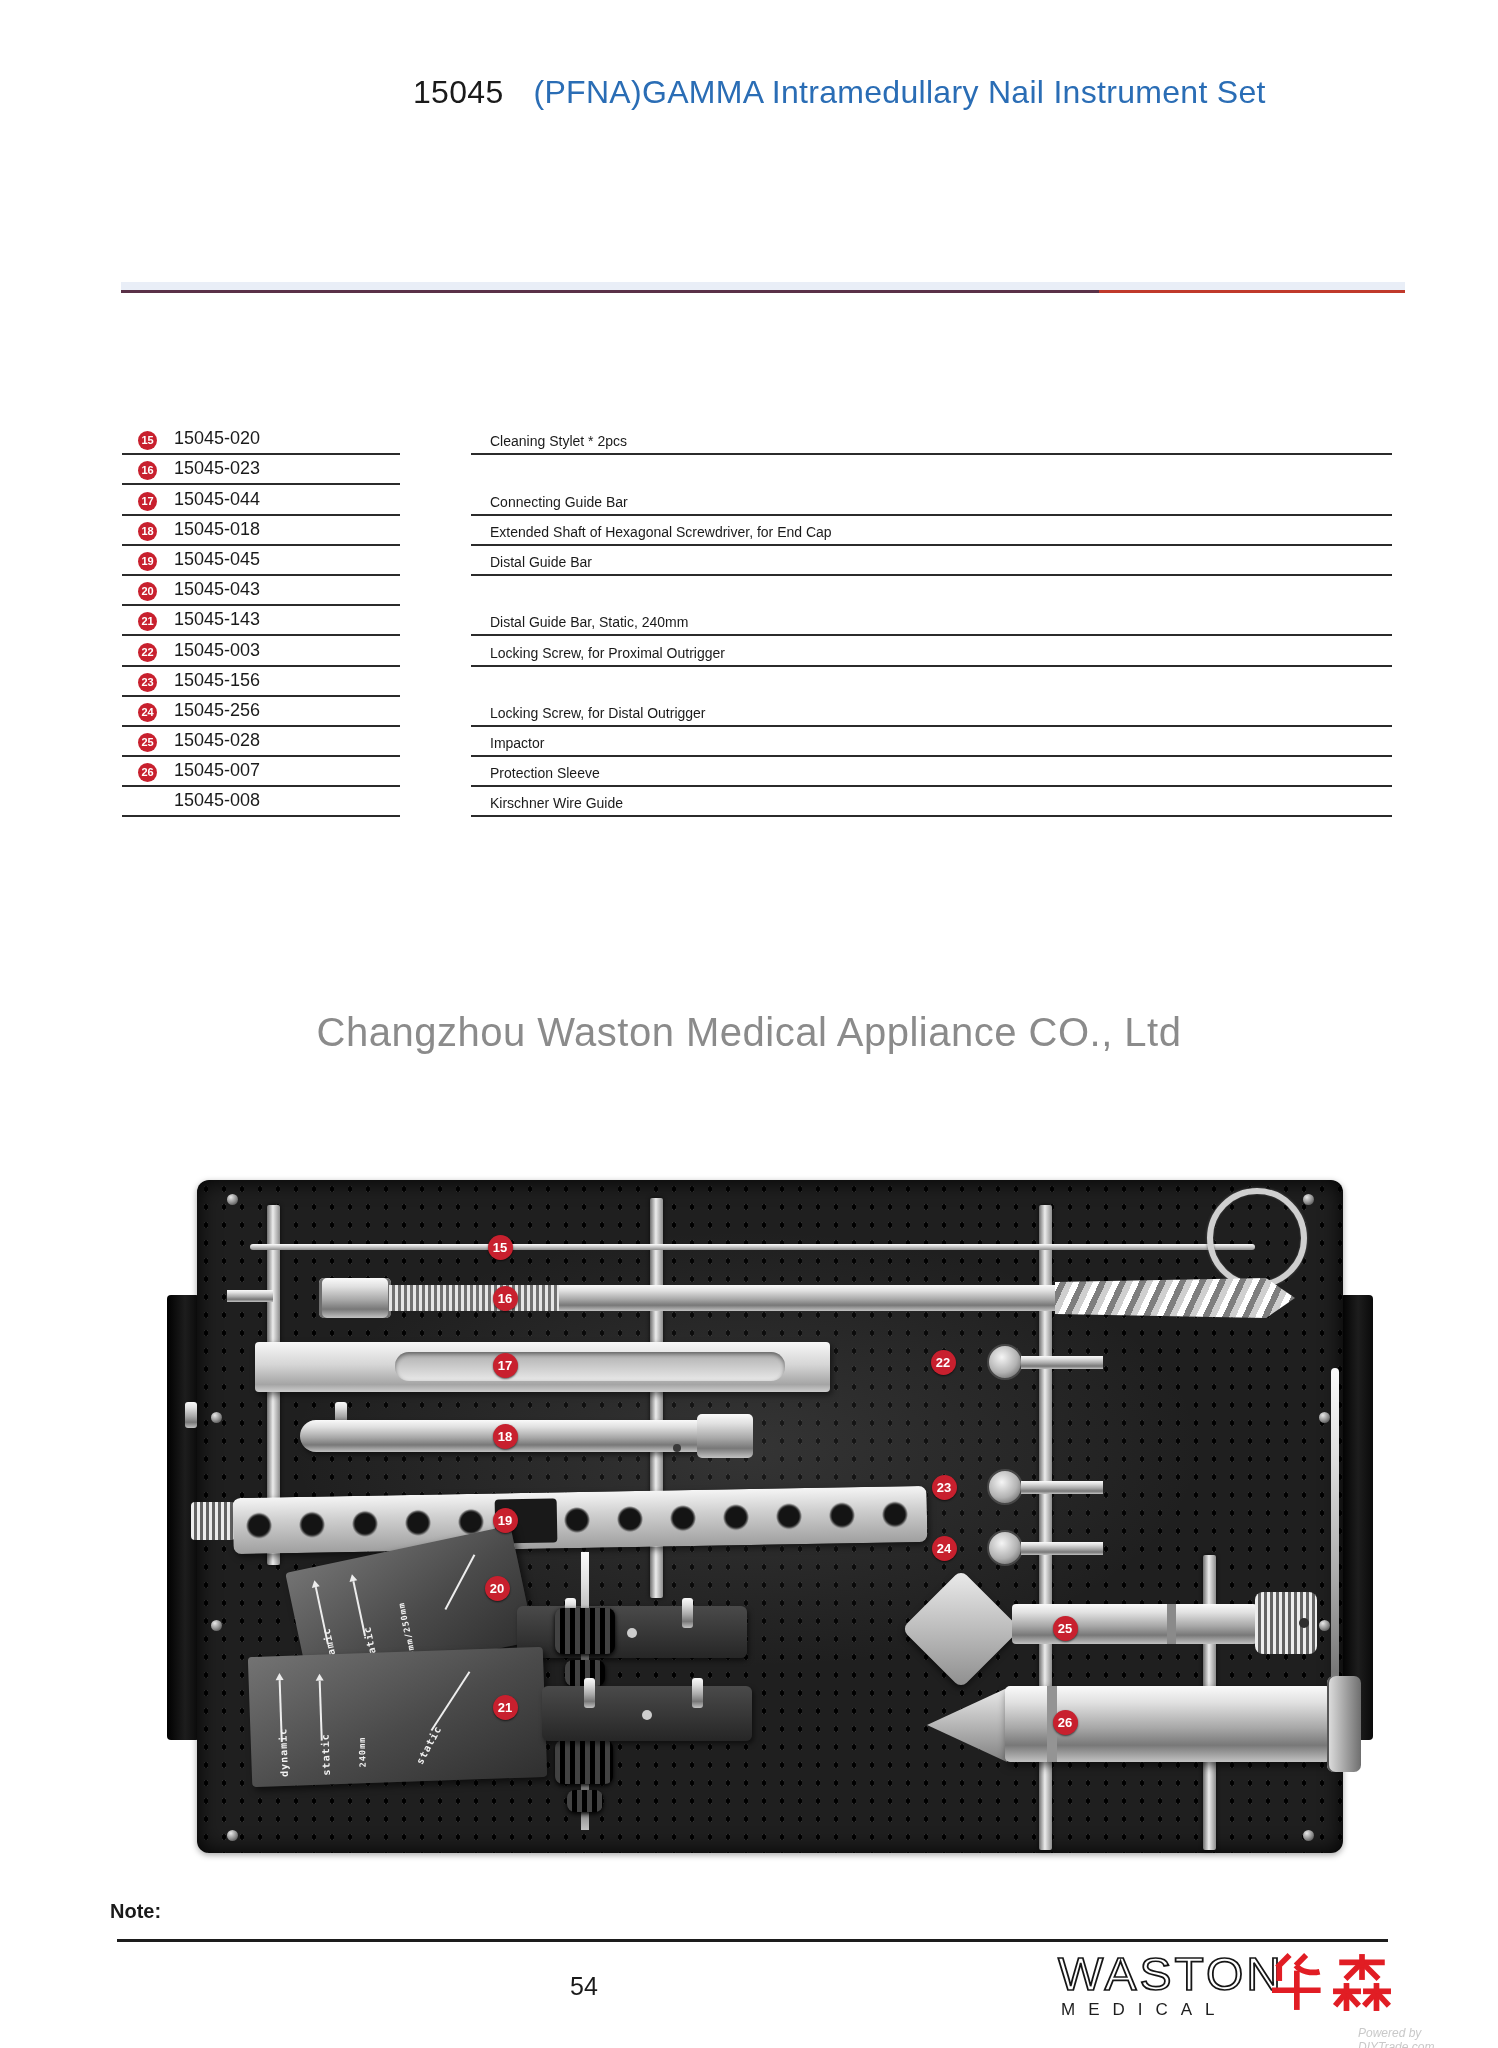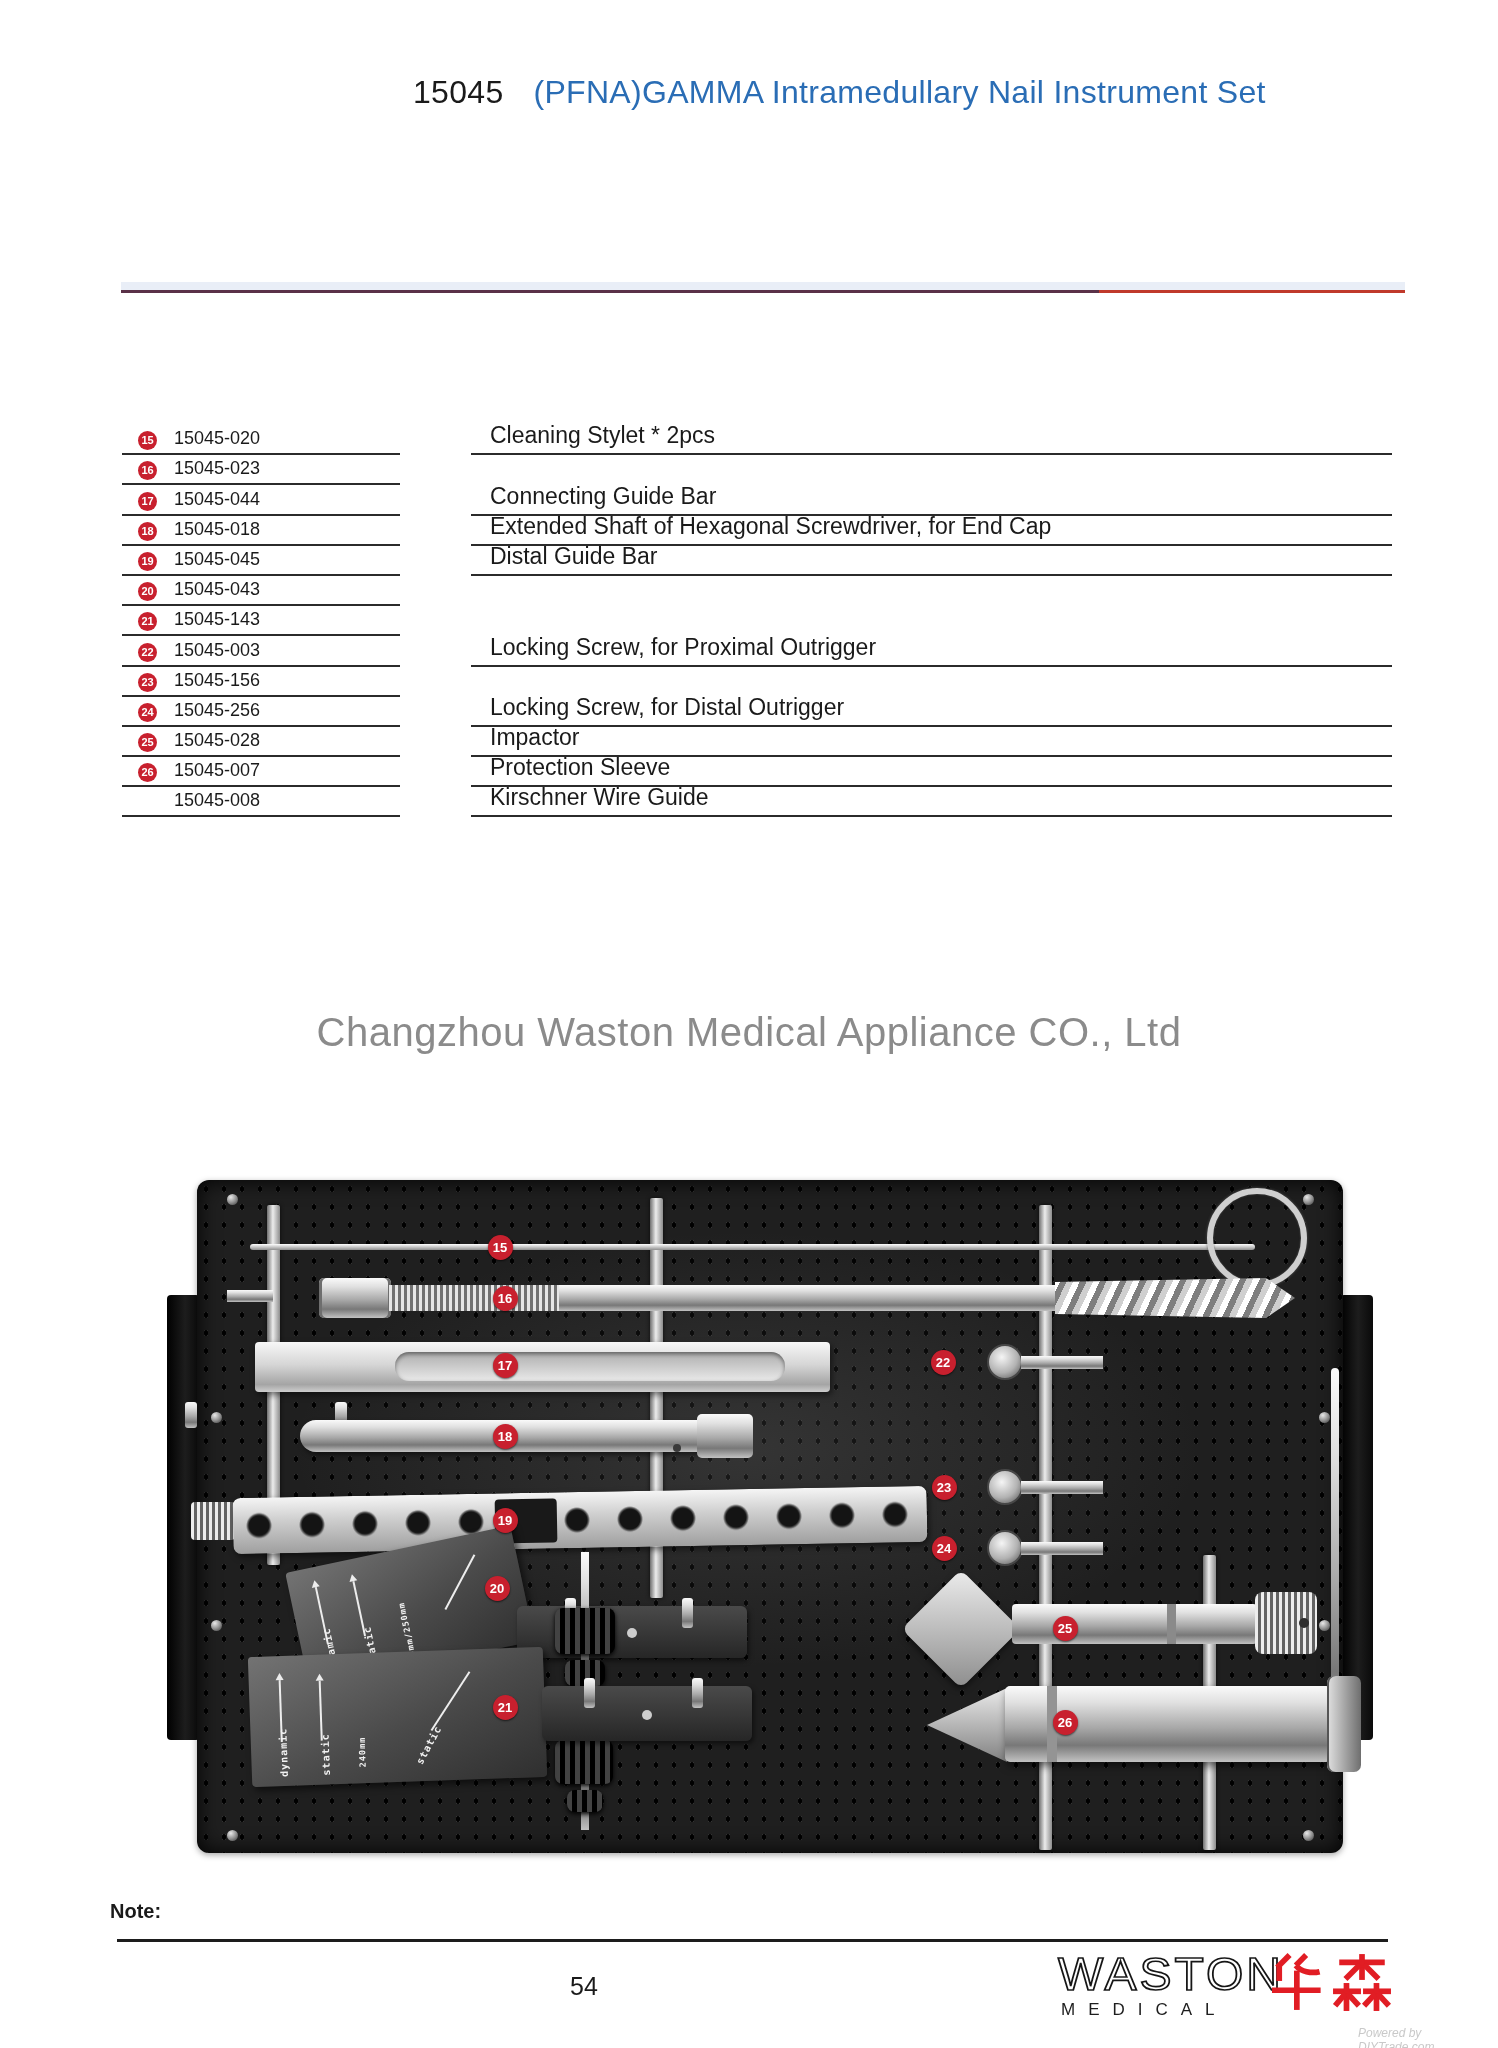--- a/index.html
+++ b/index.html
@@ -18,21 +18,21 @@
   
   #parts{position:absolute;left:122px;top:425px;width:1270px;}
   .prow{display:flex;height:30.2px;align-items:stretch;}
   .cell-l{width:278px;border-bottom:2px solid #2b2b2b;display:flex;align-items:flex-end;padding-bottom:4px;box-sizing:border-box;}
   .gap{width:71px;}
   .cell-r{flex:1;border-bottom:2px solid #2b2b2b;display:flex;align-items:flex-end;padding-bottom:4px;padding-left:19px;box-sizing:border-box;}
   .badge{flex:0 0 auto;width:19px;height:19px;margin-left:16px;margin-bottom:-1px;border-radius:50%;
          background:#c8202e;color:#fff;font:700 11px/19px "Liberation Sans",sans-serif;text-align:center;}
   .badge.empty{visibility:hidden;}
   .part-no{margin-left:17px;font-size:18px;}
-  .desc{font-size:23px;}
+  .desc{font-size:14px;}
 
   
   #watermark{position:absolute;left:0;right:0;top:1010px;text-align:center;font-size:40px;color:#8b8b8b;letter-spacing:.5px;}
 
   
   #tray{position:absolute;left:167px;top:1180px;width:1206px;height:673px;}
   .handle{position:absolute;width:33px;height:445px;top:115px;background:linear-gradient(90deg,#000,#1d1d1d 55%,#0a0a0a);border-radius:4px;}
   #handle-l{left:0;}
   #handle-r{right:0;}
   #board{position:absolute;left:30px;top:0;width:1146px;height:673px;border-radius:12px;
@@ -144,20 +144,23 @@
           <span class="part-no">15045-043</span>
         </div>
       <div class="gap"></div>
     </div>
     <div class="prow">
       <div class="cell-l">
           <span class="badge">21</span>
           <span class="part-no">15045-143</span>
         </div>
       <div class="gap"></div>
+      <div class="cell-r">
+          <span class="desc">Distal Guide Bar, Static, 240mm</span>
+        </div>
     </div>
     <div class="prow">
       <div class="cell-l">
           <span class="badge">22</span>
           <span class="part-no">15045-003</span>
         </div>
       <div class="gap"></div>
       <div class="cell-r">
           <span class="desc">Locking Screw, for Proximal Outrigger</span>
         </div>

